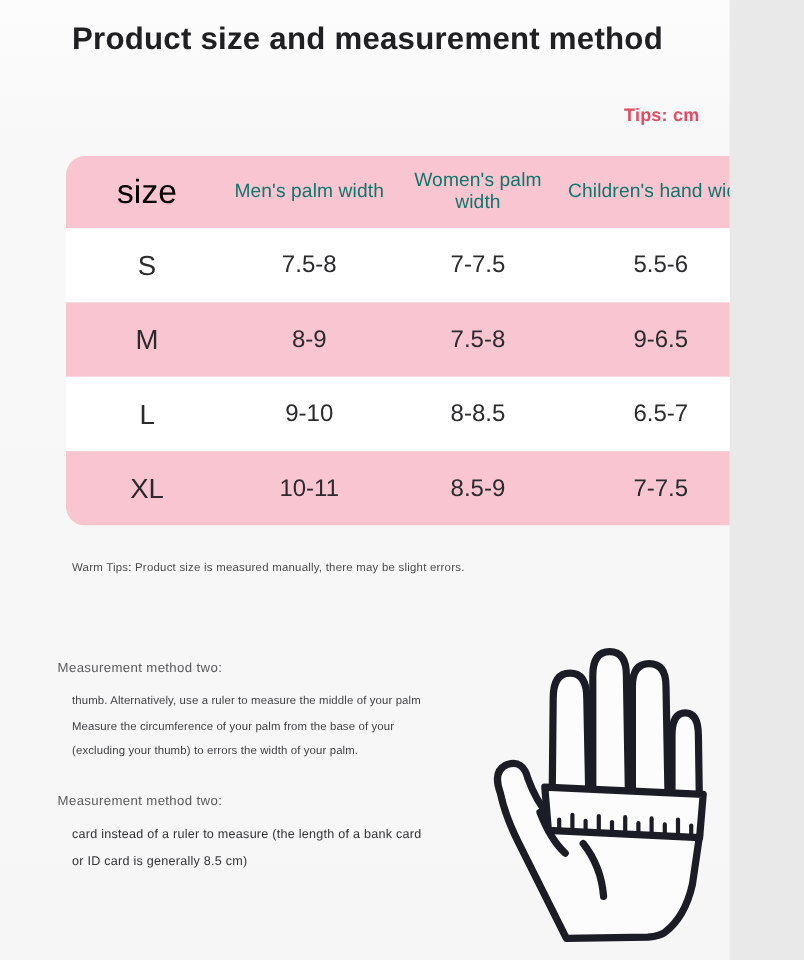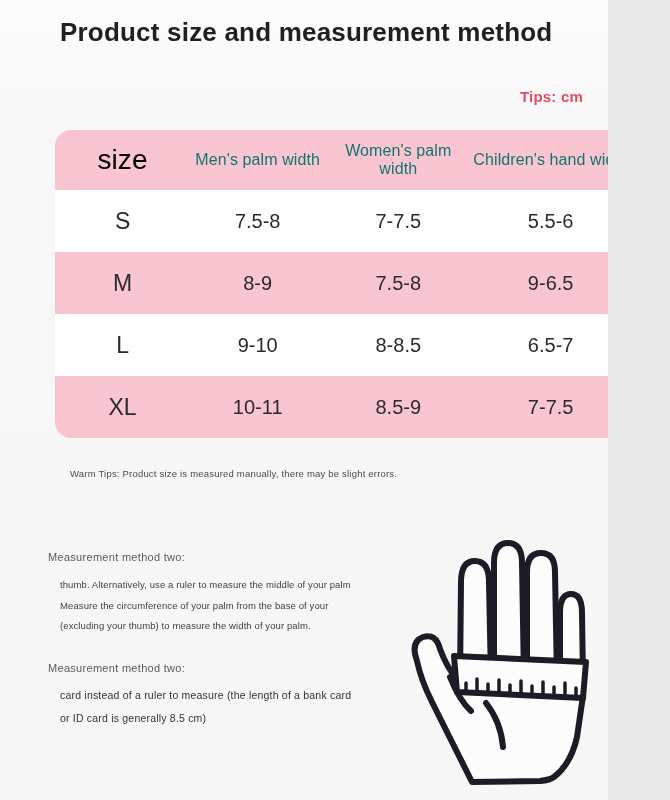--- a/index.html
+++ b/index.html
@@ -26,21 +26,21 @@
     align-items:center;text-align:center;
   }
   .thead{height:60px;background:#f9c5d0;}
   .th{font-size:16px;font-weight:500;color:#0f766e;letter-spacing:.1px;}
   .th.size-col{font-size:28px;font-weight:400;color:#000000;}
   .tr{height:62px;font-size:20px;color:#2b2b2e;}
   .tr .size-cell{font-size:23px;}
   .tr.white{background:#ffffff;}
   .tr.pink{background:#f9c5d0;}
   .warm-tips{
-    position:absolute;left:70px;top:468px;
+    position:absolute;left:60px;top:468px;
     font-size:9.5px;color:#4a4a4c;letter-spacing:.2px;text-align:center;
   }
   .method-label{
     position:absolute;left:48px;
     font-size:11px;color:#5a5a5c;letter-spacing:.3px;
   }
   .method-label.one{top:551px;}
   .method-label.two{top:662px;}
   .method-para{position:absolute;left:60px;color:#3f3f42;}
   .method-para.one{top:575px;font-size:9.5px;line-height:20.5px;letter-spacing:.1px;}
@@ -92,21 +92,21 @@
       <div>7-7.5</div>
     </div>
   </div>
 
   <div class="warm-tips">Warm Tips: Product size is measured manually, there may be slight errors.</div>
 
   <div class="method-label one">Measurement method two:</div>
   <div class="method-para one">
     <div>thumb. Alternatively, use a ruler to measure the middle of your palm</div>
     <div>Measure the circumference of your palm from the base of your</div>
-    <div>(excluding your thumb) to measure the width of your palm.</div>
+    <div>(excluding your thumb) to errors the width of your palm.</div>
   </div>
 
   <div class="method-label two">Measurement method two:</div>
   <div class="method-para two">
     <div>card instead of a ruler to measure (the length of a bank card</div>
     <div>or ID card is generally 8.5 cm)</div>
   </div>
 
   <div class="hand-illustration">
     <svg viewBox="0 0 280 270" xmlns="http://www.w3.org/2000/svg">

